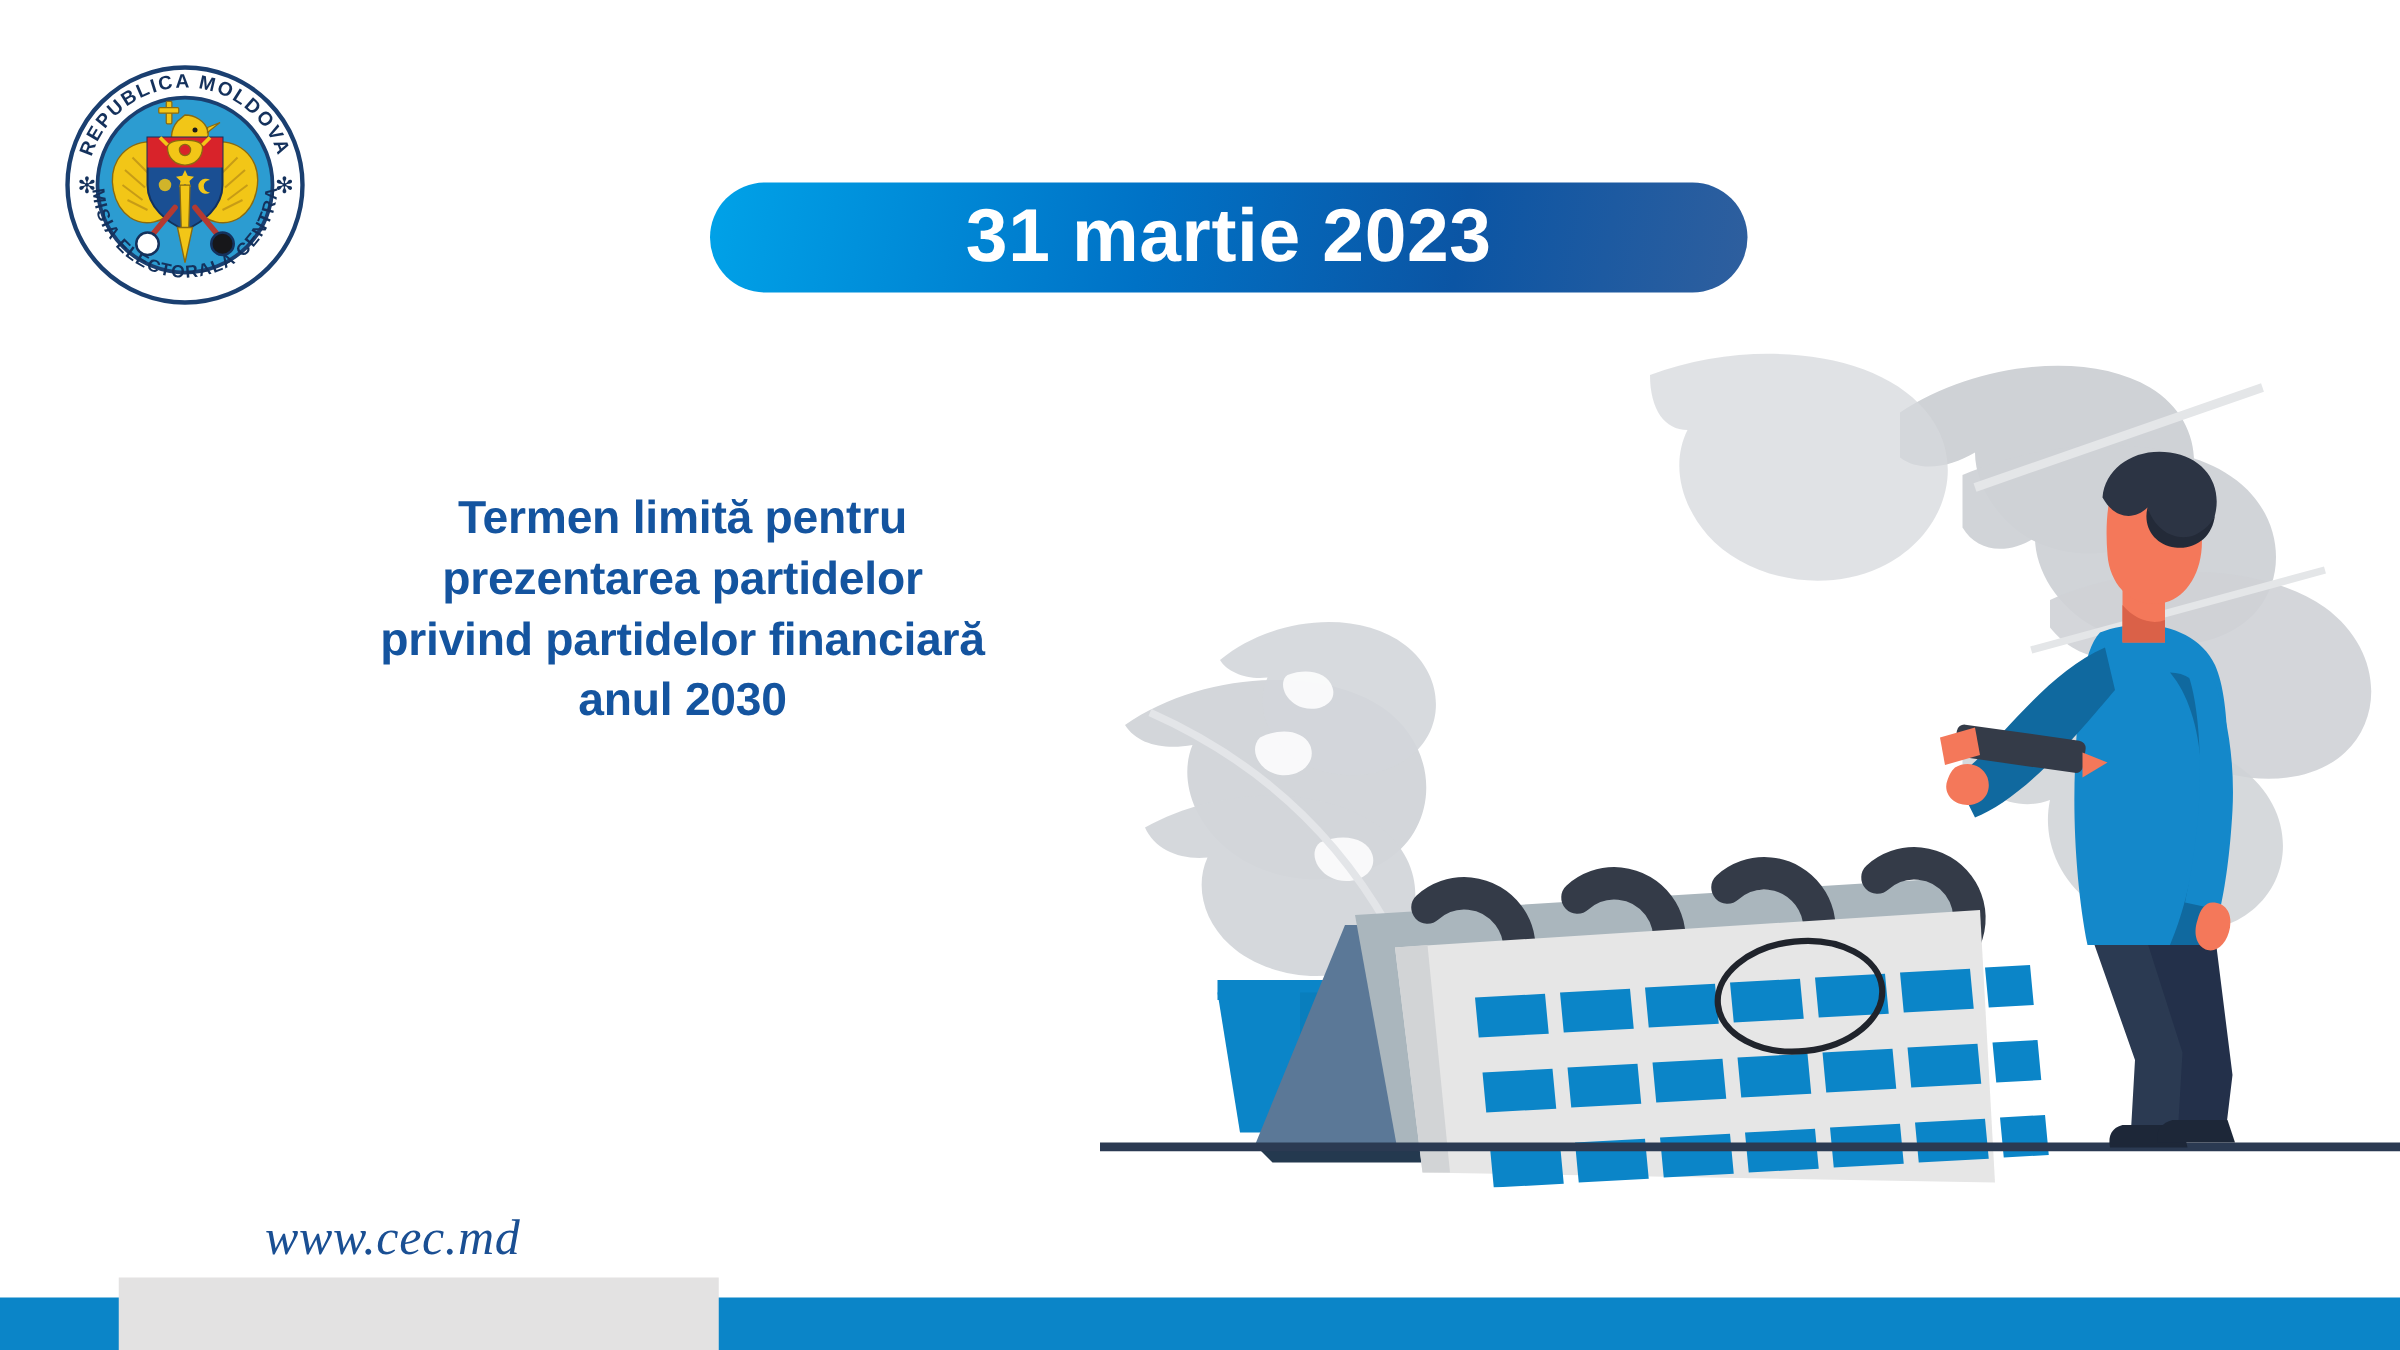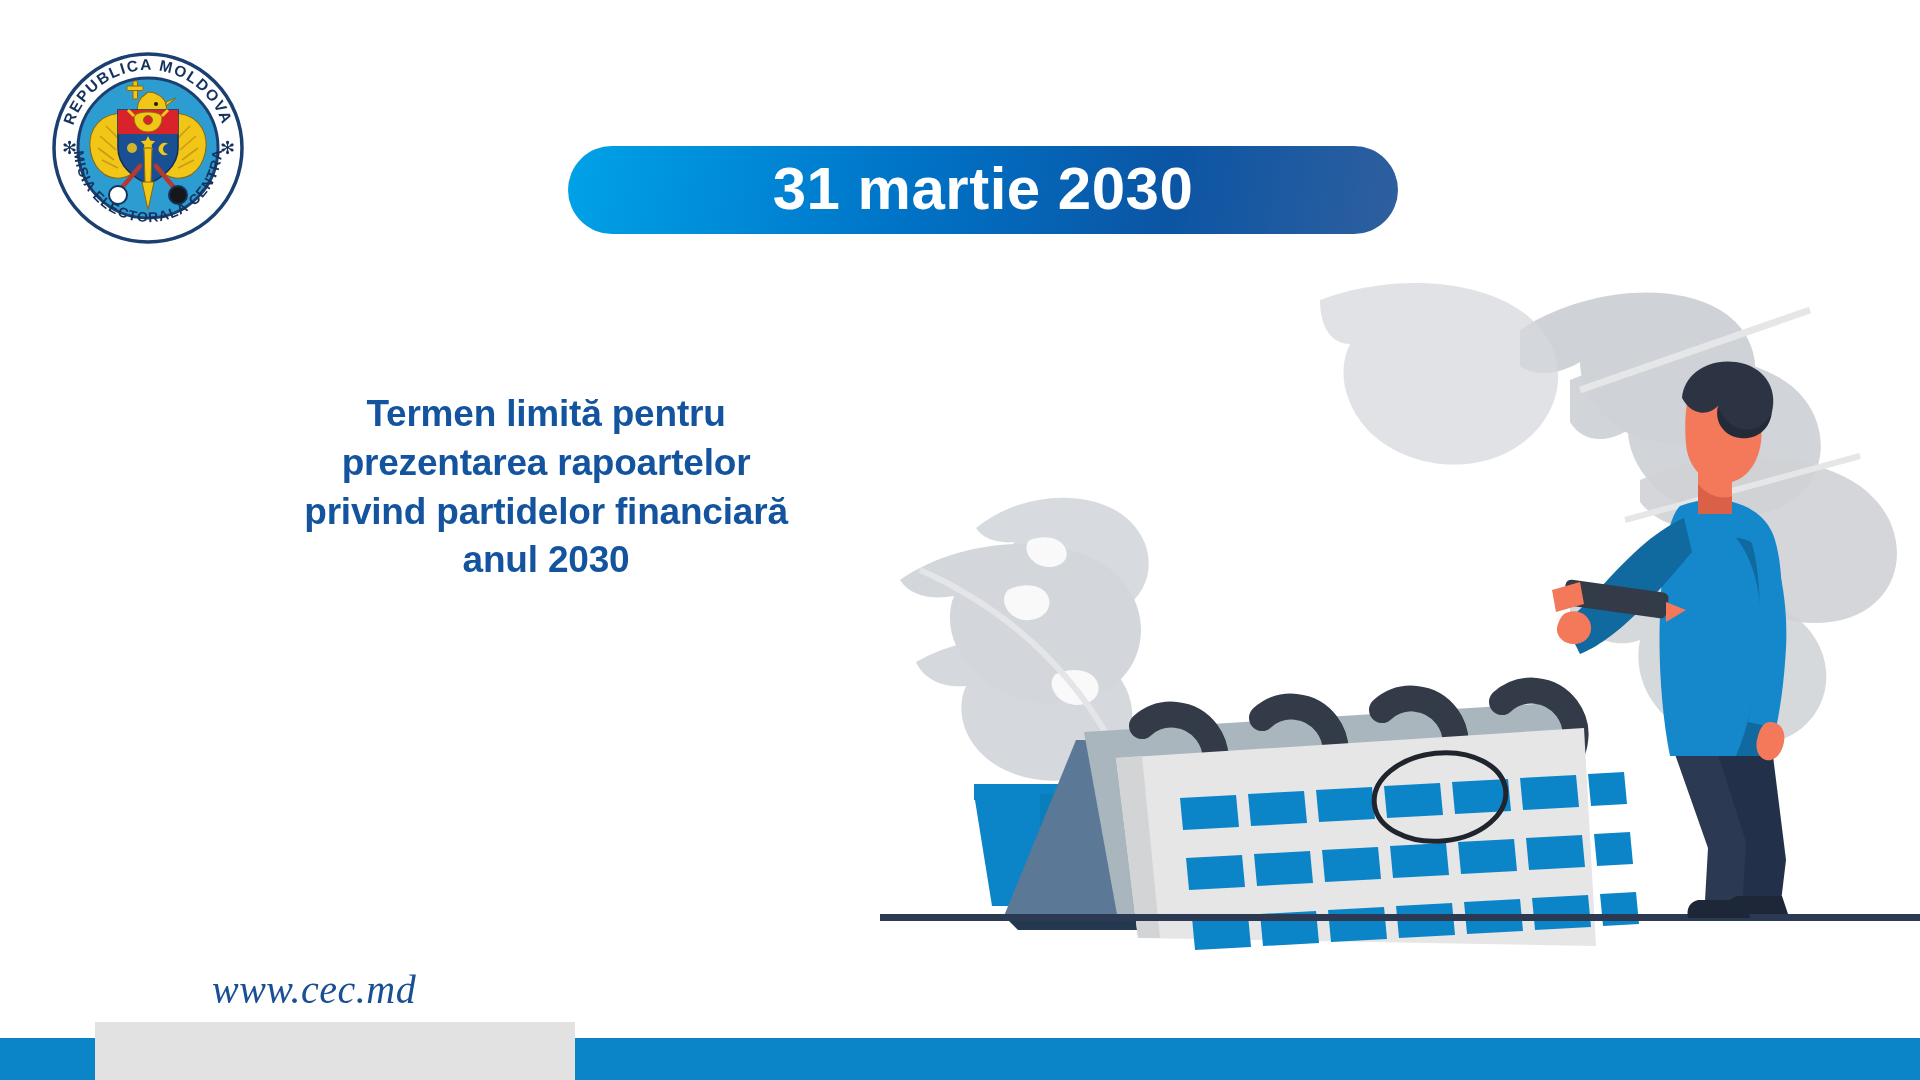--- a/index.html
+++ b/index.html
@@ -113,26 +113,26 @@
         <line x1="108" y1="118" x2="128" y2="142"></line>
       </g>
       <circle cx="70" cy="147" r="9" fill="#ffffff" stroke="#14315c" stroke-width="2"></circle>
       <circle cx="130" cy="147" r="9" fill="#17171a" stroke="#14315c" stroke-width="2"></circle>
 
       <path d="M94,134 L100,162 L106,134 Z" fill="#f2c617" stroke="#8a6a10" stroke-width="1.1"></path>
     </svg>
   </div>
 
   <div class="date-banner">
-    <span class="txt">31 martie 2030</span>
+    <span class="txt">31 martie 2023</span>
   </div>
 
   <div class="headline">
     <span class="ln">Termen limită pentru</span>
-    <span class="ln">prezentarea rapoartelor</span>
+    <span class="ln">prezentarea partidelor</span>
     <span class="ln">privind partidelor financiară</span>
     <span class="ln">anul 2030</span>
   </div>
 
   <div class="site">www.cec.md</div>
 
   <div class="illus">
     <svg viewBox="0 0 1040 680" xmlns="http://www.w3.org/2000/svg" aria-hidden="true">
 
       <g fill="#cfd2d6">

